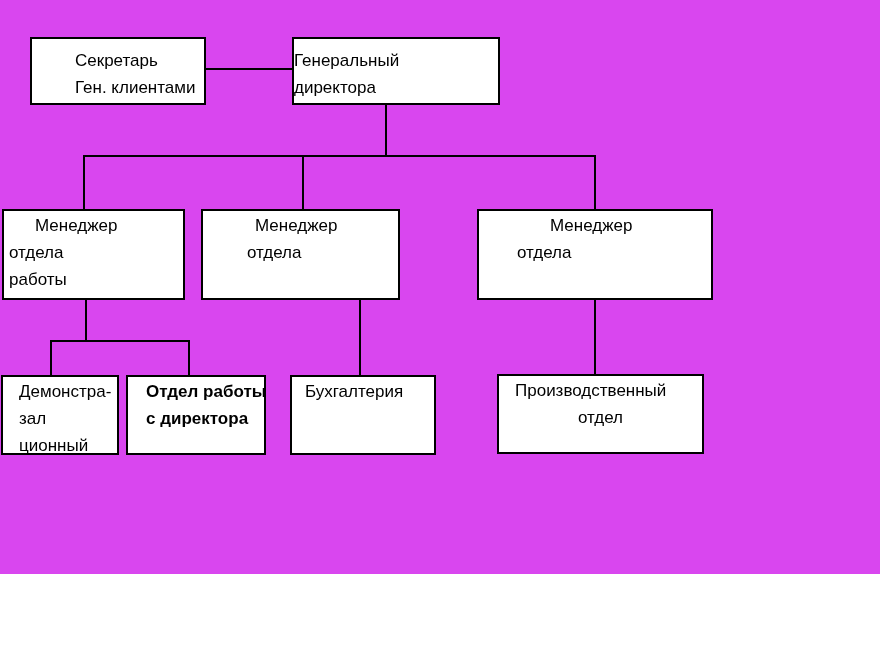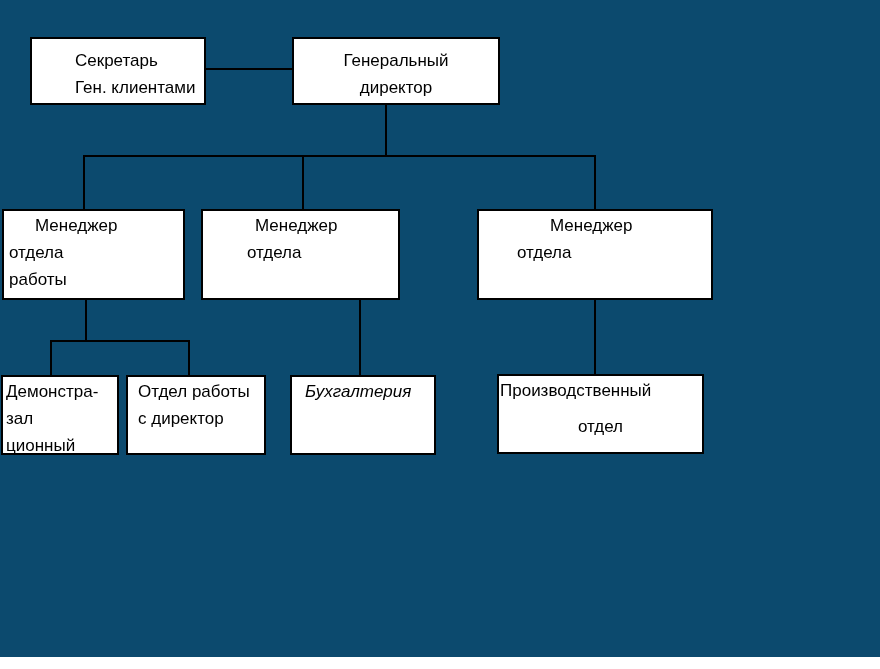--- a/index.html
+++ b/index.html
@@ -3,60 +3,60 @@
 <meta charset="utf-8">
 <style>
   html, body {
     margin: 0;
     padding: 0;
     background: #ffffff;
   }
   .canvas {
     position: relative;
     width: 880px;
-    height: 657px;
-    background: #0c4a6e;
+    height: 574px;
+    background: #d946ef;
     font-family: "Liberation Sans", sans-serif;
     font-size: 17px;
     line-height: 27px;
     color: #000000;
     overflow: hidden;
   }
   .box {
     position: absolute;
     border: 2px solid #000000;
     background: #ffffff;
     box-sizing: border-box;
   }
   .line { white-space: nowrap; }
   .conn {
     position: absolute;
     background: #000000;
   }
 
   
   .b-secretary { left: 30px;  top: 37px;  width: 176px; height: 68px; padding: 8px 0 0 43px; }
-  .b-general   { left: 292px; top: 37px;  width: 208px; height: 68px; padding-top: 8px; text-align: center; }
+  .b-general   { left: 292px; top: 37px;  width: 208px; height: 68px; padding-top: 8px; text-align: left; }
 
   .b-sales     { left: 2px;   top: 209px; width: 183px; height: 91px; padding: 1px 0 0 5px; }
   .b-sales .line:first-child { padding-left: 26px; }
 
   .b-fin       { left: 201px; top: 209px; width: 199px; height: 91px; padding: 1px 0 0 44px; }
   .b-fin .line:first-child { padding-left: 8px; }
 
   .b-prodmgr   { left: 477px; top: 209px; width: 236px; height: 91px; padding: 1px 0 0 38px; }
   .b-prodmgr .line:first-child { padding-left: 33px; }
 
-  .b-demo      { left: 1px;   top: 375px; width: 118px; height: 80px; padding: 1px 0 0 3px; }
-  .b-clients   { left: 126px; top: 375px; width: 140px; height: 80px; padding: 1px 0 0 10px; }
-  .b-account   { left: 290px; top: 375px; width: 146px; height: 80px; padding: 1px 0 0 13px; font-style: italic; }
+  .b-demo      { left: 1px;   top: 375px; width: 118px; height: 80px; padding: 1px 0 0 16px; }
+  .b-clients   { left: 126px; top: 375px; width: 140px; height: 80px; padding: 1px 0 0 18px; font-weight: bold; }
+  .b-account   { left: 290px; top: 375px; width: 146px; height: 80px; padding: 1px 0 0 13px; }
 
   .b-proddept  { left: 497px; top: 374px; width: 207px; height: 80px; padding-top: 1px; }
-  .b-proddept .line:first-child { padding-left: 1px; }
-  .b-proddept .line:nth-child(2) { text-align: center; margin-top: 9px; }
+  .b-proddept .line:first-child { padding-left: 16px; }
+  .b-proddept .line:nth-child(2) { text-align: center; }
 
   
   .c-sec-gen    { left: 206px; top: 68px;  width: 86px;  height: 2px; }
   .c-gen-down   { left: 385px; top: 105px; width: 2px;   height: 51px; }
   .c-branch     { left: 83px;  top: 155px; width: 513px; height: 2px; }
   .c-drop-sales { left: 83px;  top: 155px; width: 2px;   height: 54px; }
   .c-drop-fin   { left: 302px; top: 155px; width: 2px;   height: 54px; }
   .c-drop-prod  { left: 594px; top: 155px; width: 2px;   height: 54px; }
   .c-sales-down { left: 85px;  top: 300px; width: 2px;   height: 40px; }
   .c-sales-h    { left: 50px;  top: 340px; width: 140px; height: 2px; }
@@ -83,21 +83,21 @@
   <div class="conn c-fin-down"></div>
   <div class="conn c-prod-down"></div>
 
   <div class="box b-secretary">
     <div class="line">Секретарь</div>
     <div class="line">Ген. клиентами</div>
   </div>
 
   <div class="box b-general">
     <div class="line">Генеральный</div>
-    <div class="line">директор</div>
+    <div class="line">директора</div>
   </div>
 
   <div class="box b-sales">
     <div class="line">Менеджер</div>
     <div class="line">отдела</div>
     <div class="line">работы</div>
   </div>
 
   <div class="box b-fin">
     <div class="line">Менеджер</div>
@@ -110,21 +110,21 @@
   </div>
 
   <div class="box b-demo">
     <div class="line">Демонстра-</div>
     <div class="line">зал</div>
     <div class="line">ционный</div>
   </div>
 
   <div class="box b-clients">
     <div class="line">Отдел работы</div>
-    <div class="line">с директор</div>
+    <div class="line">с директора</div>
   </div>
 
   <div class="box b-account">
     <div class="line">Бухгалтерия</div>
   </div>
 
   <div class="box b-proddept">
     <div class="line">Производственный</div>
     <div class="line">отдел</div>
   </div>

